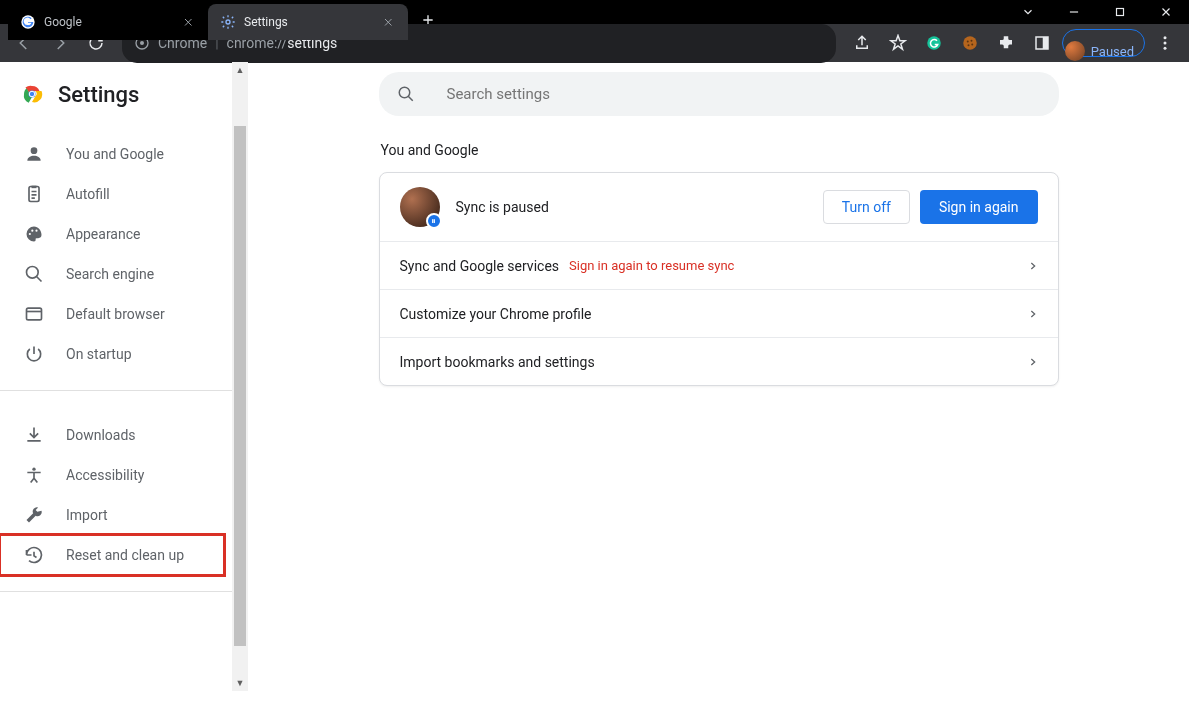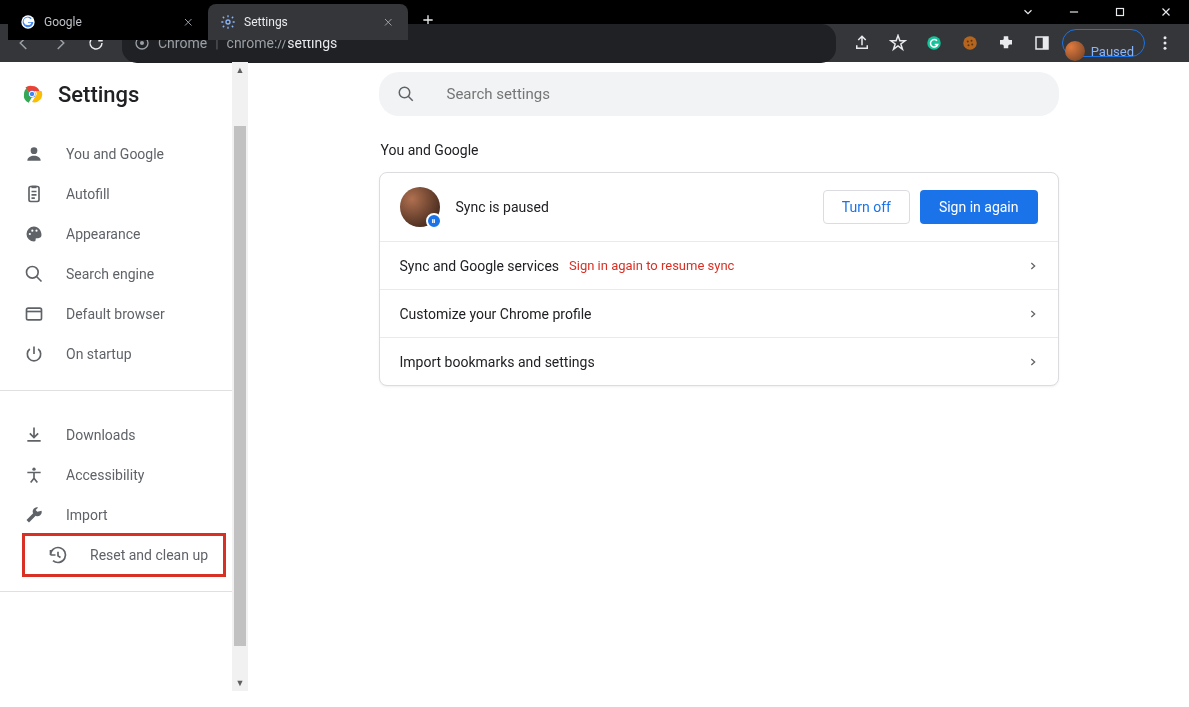--- a/index.html
+++ b/index.html
@@ -31,21 +31,21 @@
   .content { display:flex; height: calc(707px - 40px - 38px); }
   .sidebar-wrap { position:relative; width:248px; border-right: none; height:100%; overflow:hidden;}
   .sidebar { width:232px; height:100%; overflow-y:auto; }
   .sidebar-header { display:flex; align-items:center; height:64px; padding-left:20px; gap:14px; }
   .chrome-logo { width:24px; height:24px; }
   .sidebar-header h1 { font-size:22px; font-weight:500; color:#202124; }
   .nav-list { padding-top: 8px; }
   .nav-item { display:flex; align-items:center; height:40px; padding-left:24px; gap:22px; color:#5f6368; font-size:14px; cursor:pointer; border-radius: 0 20px 20px 0; margin-right:8px;}
   .nav-item .nicon { width:20px; height:20px; display:flex; align-items:center; justify-content:center; color:#5f6368; }
   .nav-divider { height:1px; background:#e0e0e0; margin:16px 0; }
-  .nav-item.highlighted { outline: 3px solid #d93025; outline-offset: -1px; border-radius:0;margin-left:24px;}
+  .nav-item.highlighted { outline: 3px solid #d93025; outline-offset: -1px; border-radius:0;}
   .scrollbar-track { position:absolute; right:0; top:0; width:16px; height:100%; background:#f1f1f1;}
   .scrollbar-thumb { position:absolute; right:2px; width:12px; background:#c1c1c1; border-radius:0;}
   .scrollbar-arrow { position:absolute; right:0; width:16px; height:16px; display:flex; align-items:center; justify-content:center; color:#606060; font-size:9px;}
   .main { flex:1; display:flex; flex-direction:column; align-items:center; padding-top:10px; overflow-y:auto;}
   .search-wrap { width:680px; height:44px; background:#f1f3f4; border-radius:20px; display:flex; align-items:center; padding:0 18px; gap:32px; margin-bottom: 26px;}
   .search-wrap input { border:none; background:transparent; outline:none; font-size:15px; color:#5f6368; flex:1; }
   .section-title { width:680px; text-align:left; font-size:14px; color:#202124; margin-bottom:14px; padding-left:2px;}
   .card { width:680px; border:1px solid #dadce0; border-radius:8px; box-shadow: 0 1px 2px rgba(60,64,67,0.08); background:#fff;}
   .sync-row { display:flex; align-items:center; padding:14px 20px; gap:16px;}
   .avatar-big { width:40px; height:40px; border-radius:50%; background: radial-gradient(circle at 30% 30%, #b07050, #2a1810); position:relative; flex-shrink:0;}

